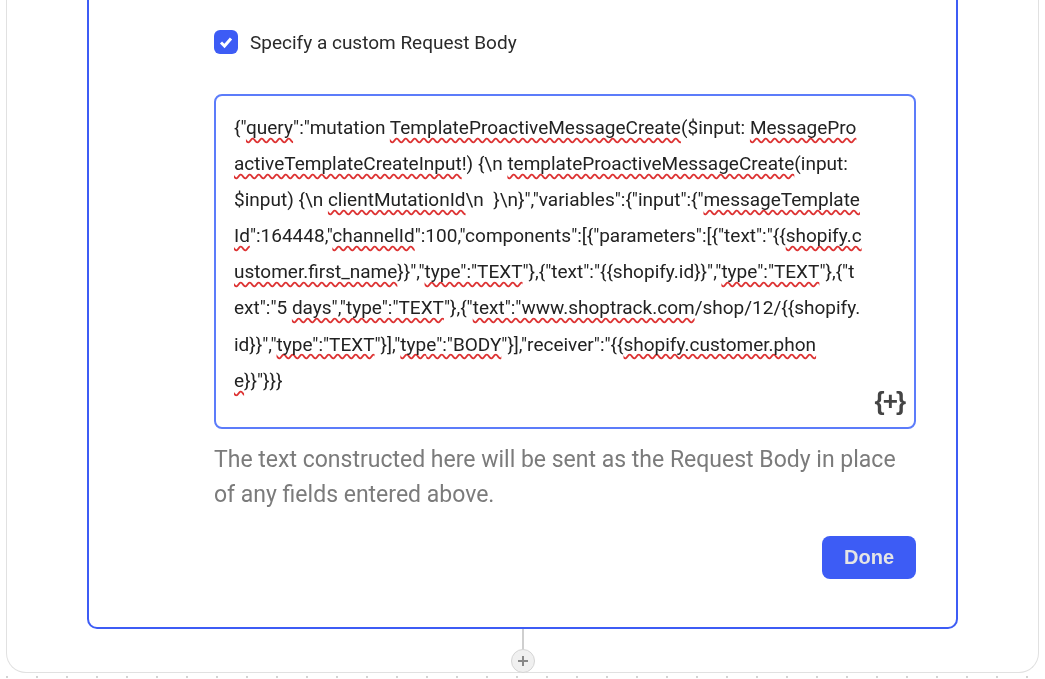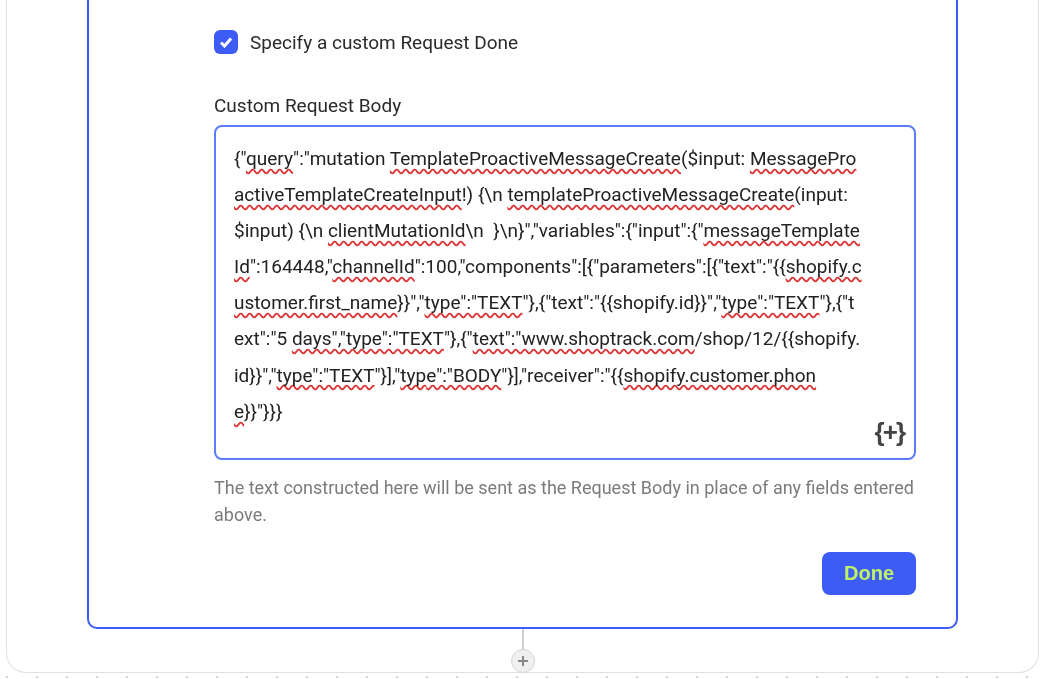--- a/index.html
+++ b/index.html
@@ -106,32 +106,32 @@
     font-size: 26px;
     font-weight: 700;
     color: #444;
     cursor: pointer;
     user-select: none;
     font-family: "Segoe UI", Arial, sans-serif;
     letter-spacing: -2px;
   }
   .helper {
     margin-top: 14px;
-    font-size: 18px;
+    font-size: 23px;
     color: #7b7b7b;
     line-height: 1.5;
   }
   .footer {
     display: flex;
     justify-content: flex-end;
     margin-top: 24px;
   }
   .done-btn {
     background: #3d5cf5;
-    color: #bef264;
+    color: #e5e5e5;
     border: none;
     font-size: 20px;
     font-weight: 600;
     padding: 10px 22px;
     border-radius: 8px;
     cursor: pointer;
   }
   .connector {
     position: absolute;
     left: 50%;
@@ -167,24 +167,23 @@
   <div class="outer-panel">
     <div class="card">
       <div class="inner">
 
         <div class="checkbox-row">
           <div class="checkbox">
             <svg viewBox="0 0 16 16">
                 <polyline points="3,8.5 6.5,12 13,4.5"></polyline>
               </svg>
           </div>
-          <span class="checkbox-label">Specify a custom Request Done</span>
+          <span class="checkbox-label">Specify a custom Request Body</span>
         </div>
 
-        <div class="field-label">Custom Request Body</div>
 
         <div class="textarea-wrap">
           <div class="textarea" id="request-body-textarea" contenteditable="true" spellcheck="false" style="">{"<span class="spell-err">query</span>":"mutation <span class="spell-err">TemplateProactiveMessageCreate</span>($input: <span class="spell-err">MessageProactiveTemplateCreateInput</span>!) {\n <span class="spell-err">templateProactiveMessageCreate</span>(input: $input) {\n <span class="spell-err">clientMutationId</span>\n  }\n}","variables":{"input":{"<span class="spell-err">messageTemplateId</span>":164448,"<span class="spell-err">channelId</span>":100,"components":[{"parameters":[{"text":"{{<span class="spell-err">shopify.customer.first_name</span>}}","<span class="spell-err">type":"TEXT</span>"},{"text":"{{shopify.id}}","<span class="spell-err">type":"TEXT</span>"},{"text":"5 <span class="spell-err">days","type":"TEXT</span>"},{"<span class="spell-err">text":"www.shoptrack.com</span>/shop/12/{{shopify.id}}","<span class="spell-err">type":"TEXT</span>"}],"<span class="spell-err">typ</span><span class="spell-err">e":"BODY</span>"}],"receiver":"{{<span class="spell-err">shopify.customer.phone</span>}}"}}}</div>
           <div class="insert-btn">{+}</div>
         </div>
 
         <div class="helper">The text constructed here will be sent as the Request Body in place of any fields entered above.</div>
 
         <div class="footer">
           <button class="done-btn">Done</button>

